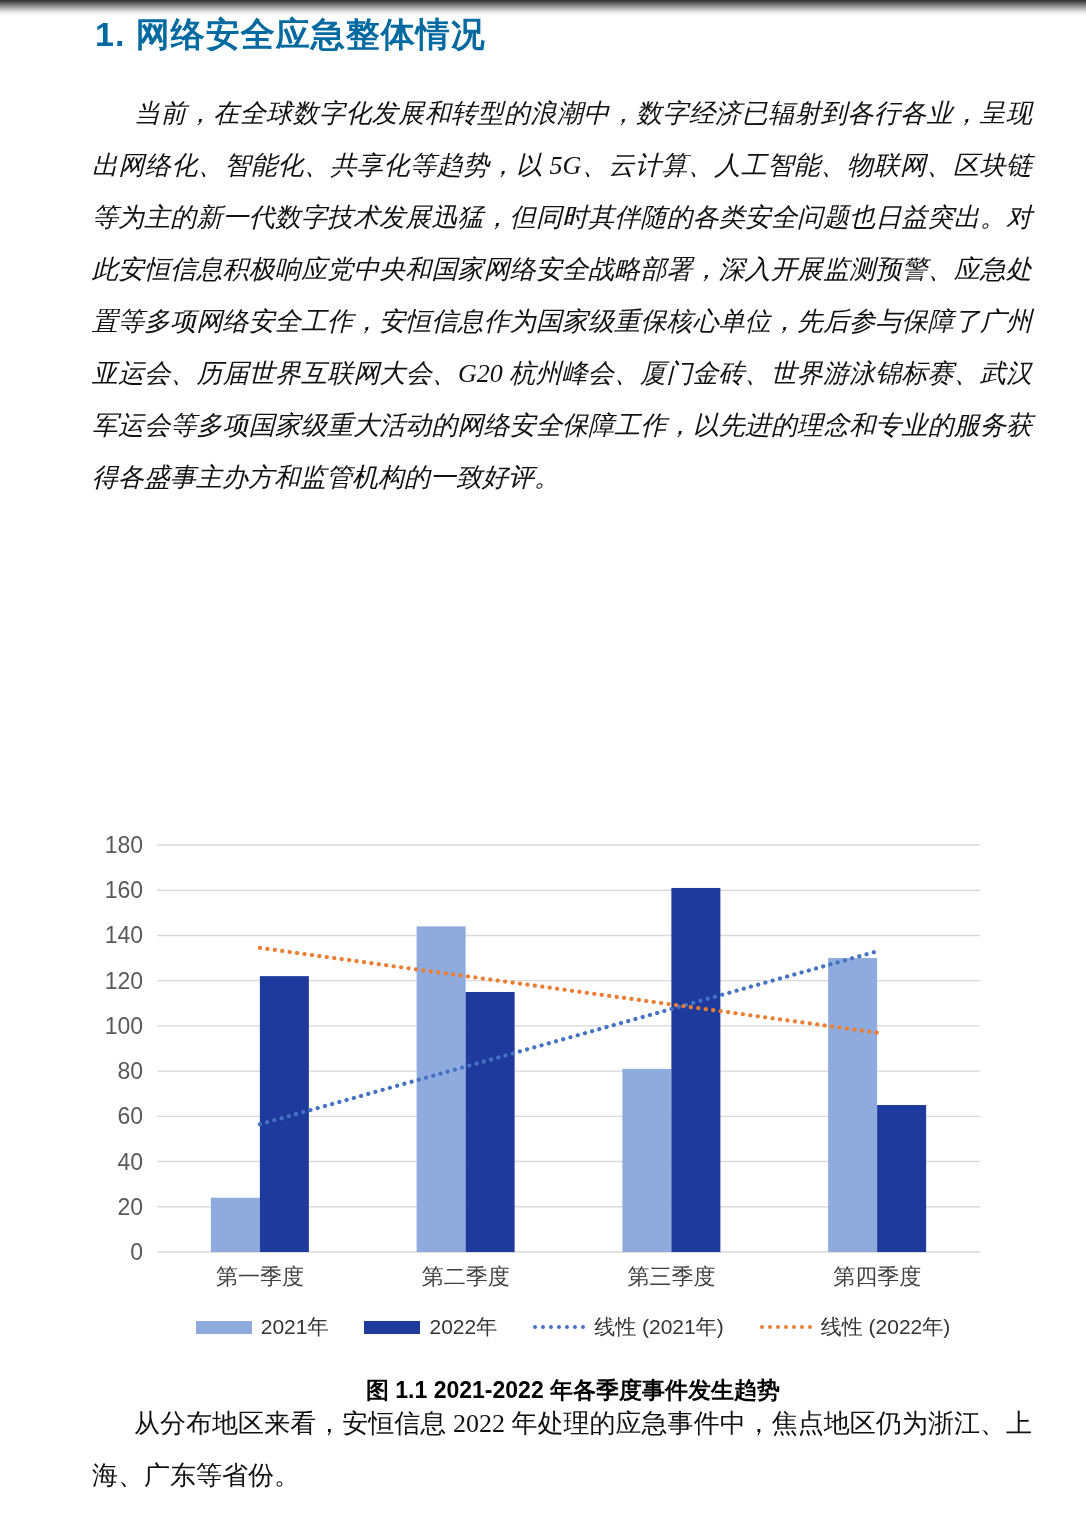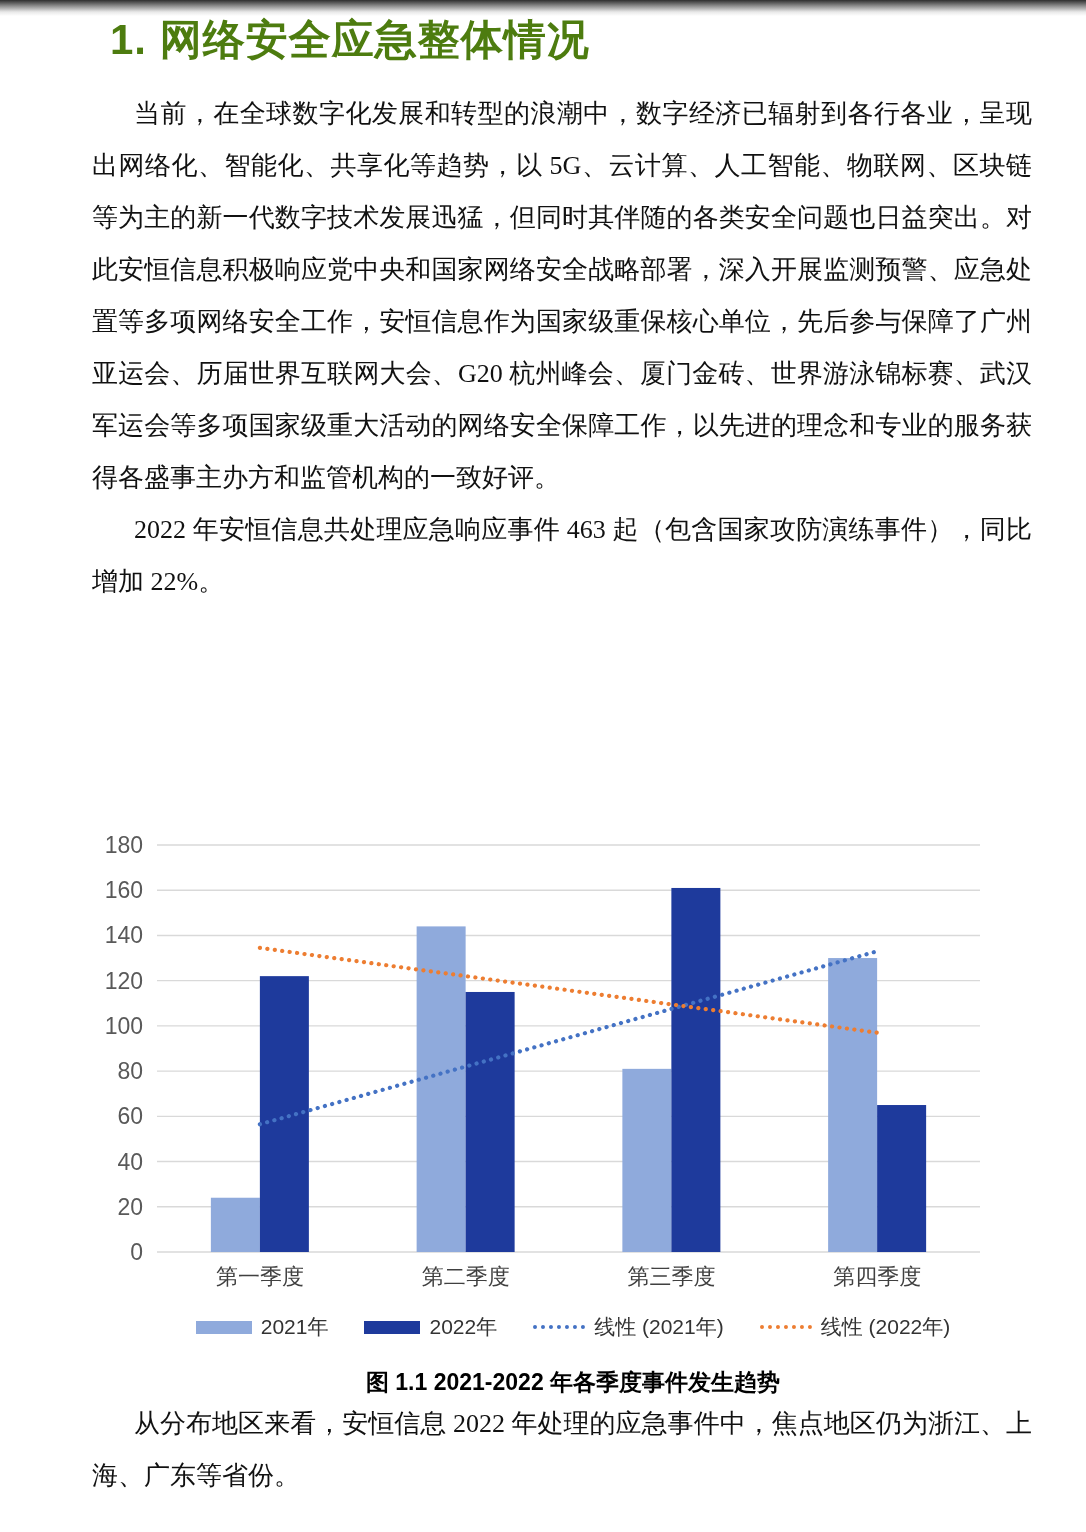--- a/index.html
+++ b/index.html
@@ -5,58 +5,57 @@
   html,body{margin:0;padding:0;}
   body{
     width:1086px;height:1532px;position:relative;background:#ffffff;
     font-family:"Liberation Serif",serif;color:#111;overflow:hidden;
   }
   .top-shadow{
     position:absolute;left:0;top:0;width:1086px;height:16px;
     background:linear-gradient(180deg,#2f2f2f 0%,#8f8f8f 38%,#e9e9e9 75%,#ffffff 100%);
   }
   .doc-title{
-    position:absolute;left:110px;top:12px;margin:0;
-    font-family:"Liberation Sans",sans-serif;font-weight:700;font-size:42px;
-    color:#4d7c0f;letter-spacing:1px;white-space:nowrap;
+    position:absolute;left:95px;top:12px;margin:0;
+    font-family:"Liberation Sans",sans-serif;font-weight:700;font-size:34px;
+    color:#0369a1;letter-spacing:1px;white-space:nowrap;
   }
   .body-block{
     position:absolute;left:92px;width:940px;
     font-size:26px;line-height:52px;text-align:justify;
   }
   .body-block p{margin:0;text-indent:42px;}
-  #text-top{top:88px;}
+  #text-top{top:88px;font-style:italic;}
   #text-bottom{top:1398px;}
   figure.chart-figure{
     position:absolute;left:98px;top:832px;width:950px;margin:0;
   }
   .chart-canvas{display:block;}
   .chart-legend{
     display:flex;justify-content:center;align-items:center;gap:36px;
     margin-top:16px;font-family:"Liberation Sans",sans-serif;
     font-size:21px;color:#333;
   }
   .legend-item{display:flex;align-items:center;gap:9px;}
   .legend-swatch{display:inline-block;width:56px;height:13px;}
   .legend-dotline{display:inline-block;width:52px;height:0;border-top:4px dotted #000;}
   .figure-caption{
-    margin-top:26px;text-align:center;
+    margin-top:34px;text-align:center;
     font-family:"Liberation Sans",sans-serif;font-weight:700;font-size:23px;color:#000;
   }
 </style>
 </head>
 <body>
 
 <div class="top-shadow"></div>
 
 <h1 class="doc-title">1. 网络安全应急整体情况</h1>
 
 <div class="body-block" id="text-top">
   <p>当前，在全球数字化发展和转型的浪潮中，数字经济已辐射到各行各业，呈现出网络化、智能化、共享化等趋势，以 5G、云计算、人工智能、物联网、区块链等为主的新一代数字技术发展迅猛，但同时其伴随的各类安全问题也日益突出。对此安恒信息积极响应党中央和国家网络安全战略部署，深入开展监测预警、应急处置等多项网络安全工作，安恒信息作为国家级重保核心单位，先后参与保障了广州亚运会、历届世界互联网大会、G20 杭州峰会、厦门金砖、世界游泳锦标赛、武汉军运会等多项国家级重大活动的网络安全保障工作，以先进的理念和专业的服务获得各盛事主办方和监管机构的一致好评。</p>
-  <p>2022 年安恒信息共处理应急响应事件 463 起（包含国家攻防演练事件），同比增加 22%。</p>
 </div>
 
 <figure class="chart-figure">
   <svg class="chart-canvas" width="950" height="465" viewBox="0 0 950 465" xmlns="http://www.w3.org/2000/svg">
       <g>
         <line x1="59" y1="420" x2="882" y2="420" stroke="#D9D9D9" stroke-width="1.4"></line>
         <line x1="59" y1="374.77777777777777" x2="882" y2="374.77777777777777" stroke="#D9D9D9" stroke-width="1.4"></line>
         <line x1="59" y1="329.55555555555554" x2="882" y2="329.55555555555554" stroke="#D9D9D9" stroke-width="1.4"></line>
         <line x1="59" y1="284.33333333333337" x2="882" y2="284.33333333333337" stroke="#D9D9D9" stroke-width="1.4"></line>
         <line x1="59" y1="239.11111111111111" x2="882" y2="239.11111111111111" stroke="#D9D9D9" stroke-width="1.4"></line>

